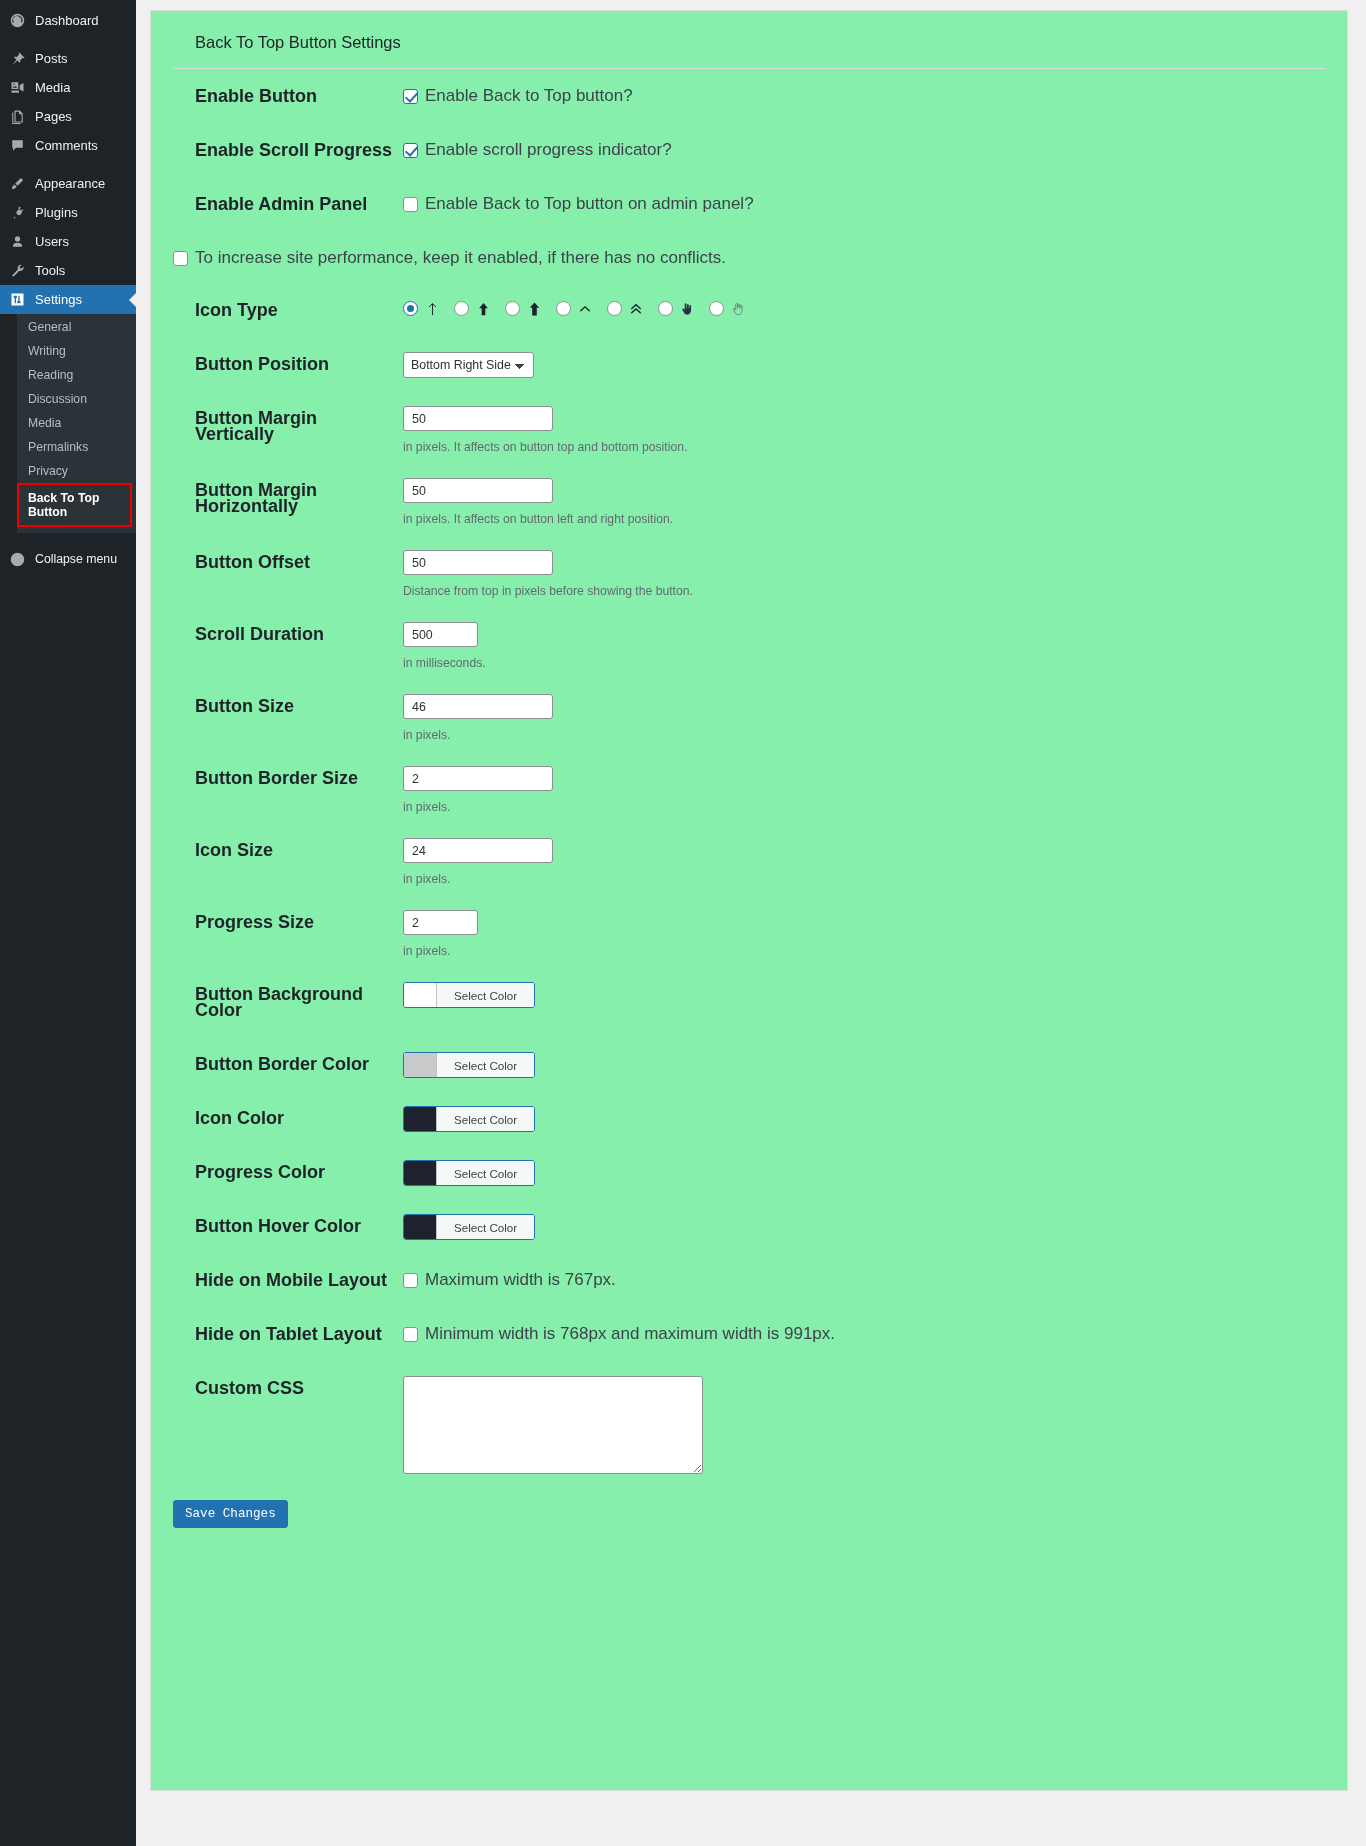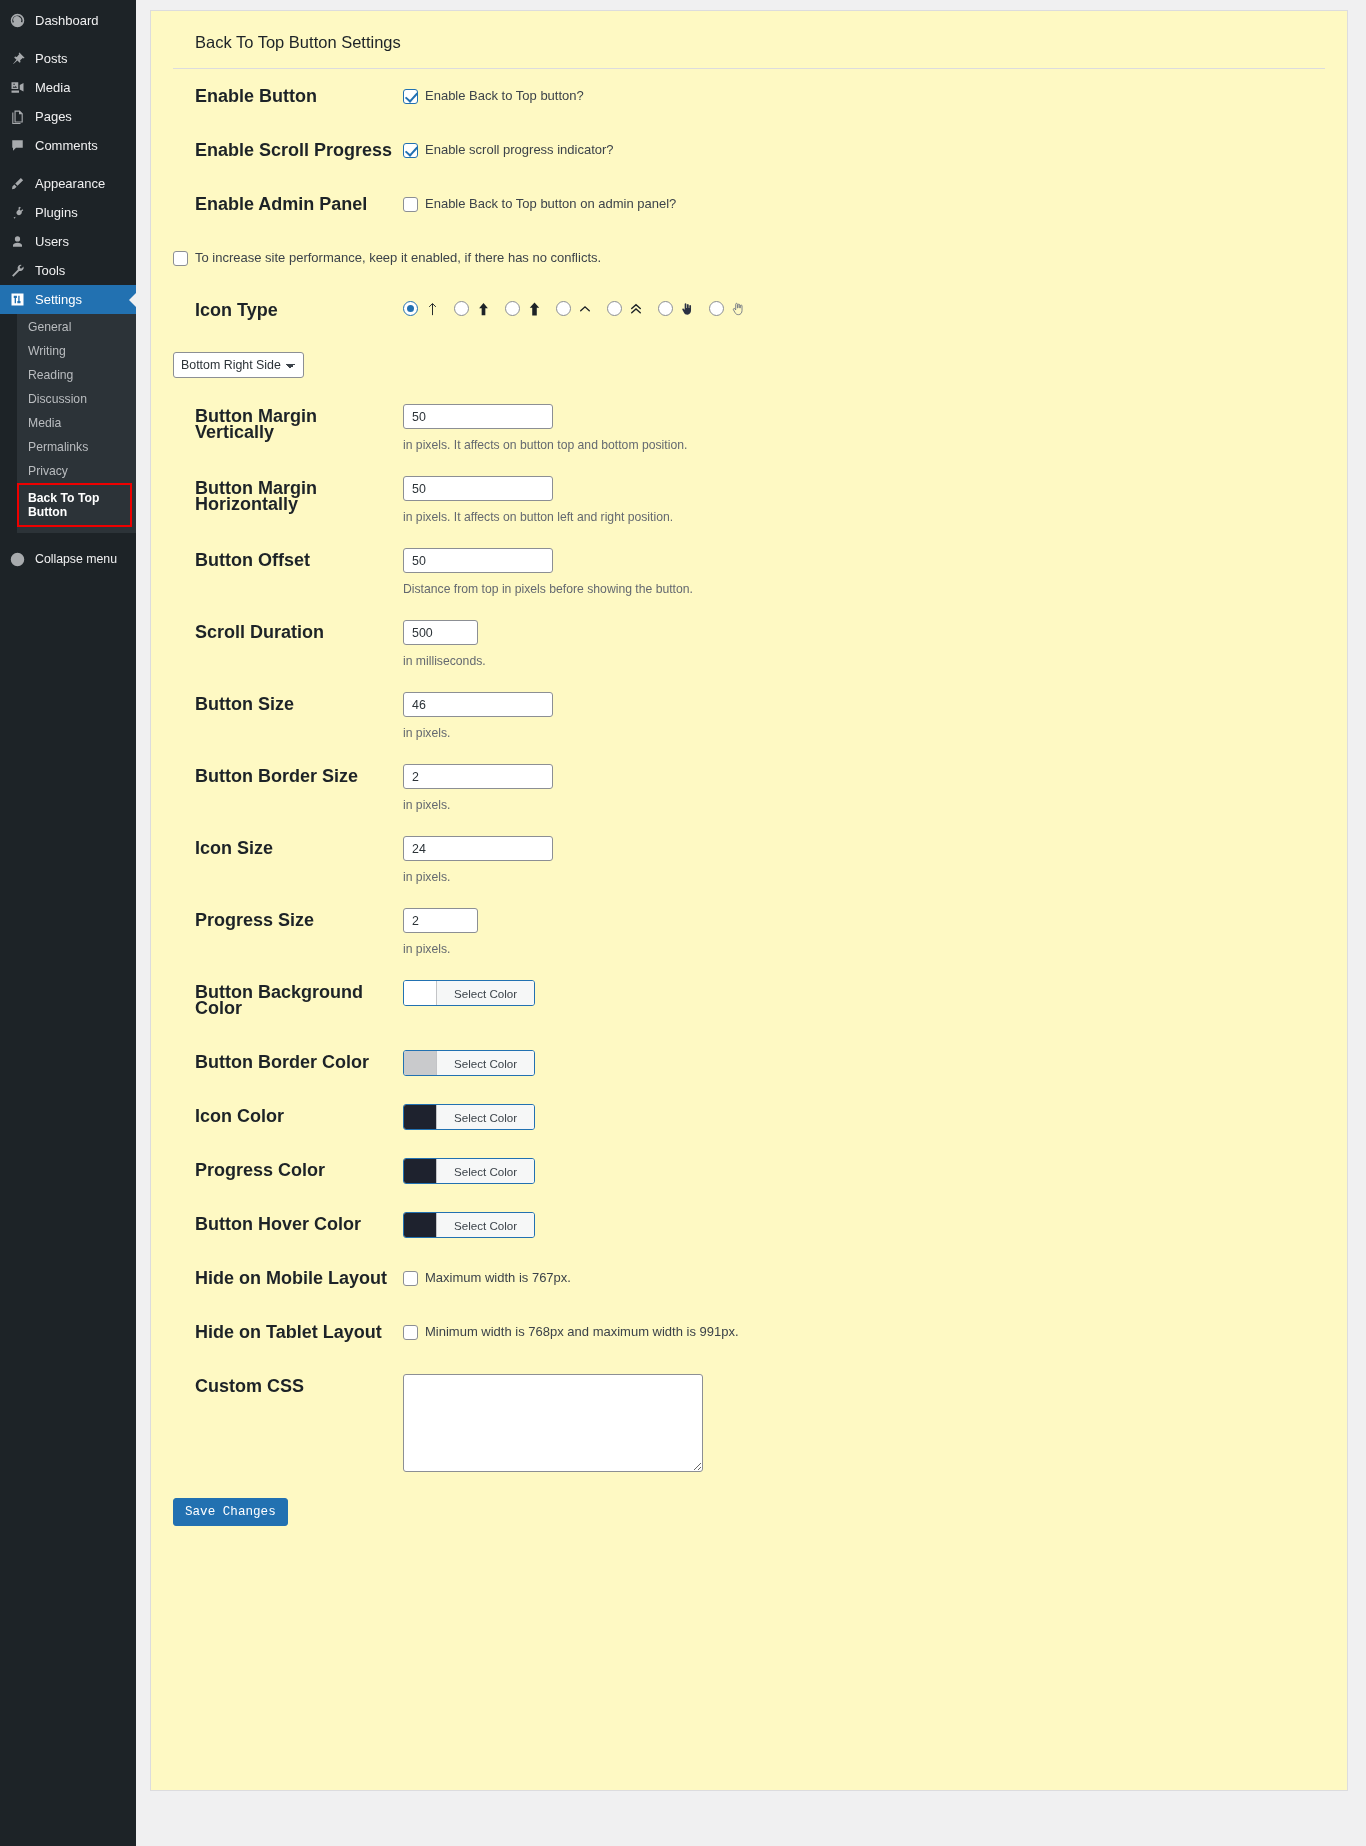--- a/index.html
+++ b/index.html
@@ -80,21 +80,21 @@
   .collapse-row .mi-ico { color: #a7aaad; margin-right: 8px; width: 19px; display: flex; justify-content: center; }
 
   
   .main {
     flex: 1;
     background: #f0f0f1;
     padding: 10px 18px 0 14px;
     overflow: hidden;
   }
   .panel {
-    background: #fef9c3;
+    background: #86efac;
     border: 1px solid #dcdcde;
     min-height: 1781px;
     padding: 0 0 40px 0;
   }
   .panel-title {
     font-size: 16.5px;
     color: #1d2327;
     font-weight: normal;
     padding: 22px 0 16px 22px;
     margin: 0 22px;
@@ -127,21 +127,21 @@
   .cb.checked { border-color: #2271b1; }
   .cb.checked::after {
     content: "";
     position: absolute;
     left: 4px; top: 0px;
     width: 5px; height: 10px;
     border: solid #2271b1;
     border-width: 0 2px 2px 0;
     transform: rotate(42deg);
   }
-  .cb-text { font-size: 13px; color: #3c434a; line-height: 16px; }
+  .cb-text { font-size: 17px; color: #3c434a; line-height: 16px; }
 
   
   .radio-group { display: flex; align-items: center; padding-top: 2px; }
   .radio-unit { display: flex; align-items: center; margin-right: 14px; }
   .radio {
     width: 15px; height: 15px; min-width: 15px;
     border: 1px solid #8c8f94;
     border-radius: 50%;
     background: #fff;
     margin-right: 6px;
@@ -484,20 +484,21 @@
                       <path d="M5.3 1.4c.6 0 1 .5 1 1.1v4.2h.7V3.3c0-.6.5-1 1-1s1 .4 1 1v3.4h.7V4.4c0-.6.4-1 1-1s1 .4 1 1v5.2c0 2.9-1.6 5-4.2 5-2.1 0-3.3-1-4.1-2.6L1.6 8.8c-.3-.6 0-1.2.6-1.4.5-.2 1 0 1.3.5l.8 1.3V2.5c0-.6.4-1.1 1-1.1z"></path>
                     </svg>
                 </span>
               </div>
 
             </div>
           </div>
         </div>
 
         <div class="row">
+          <div class="row-label">Button Position</div>
           <div class="row-field">
             <select class="sel">
               <option>Bottom Right Side</option>
               <option>Bottom Left Side</option>
               <option>Top Right Side</option>
               <option>Top Left Side</option>
             </select>
           </div>
         </div>
 

